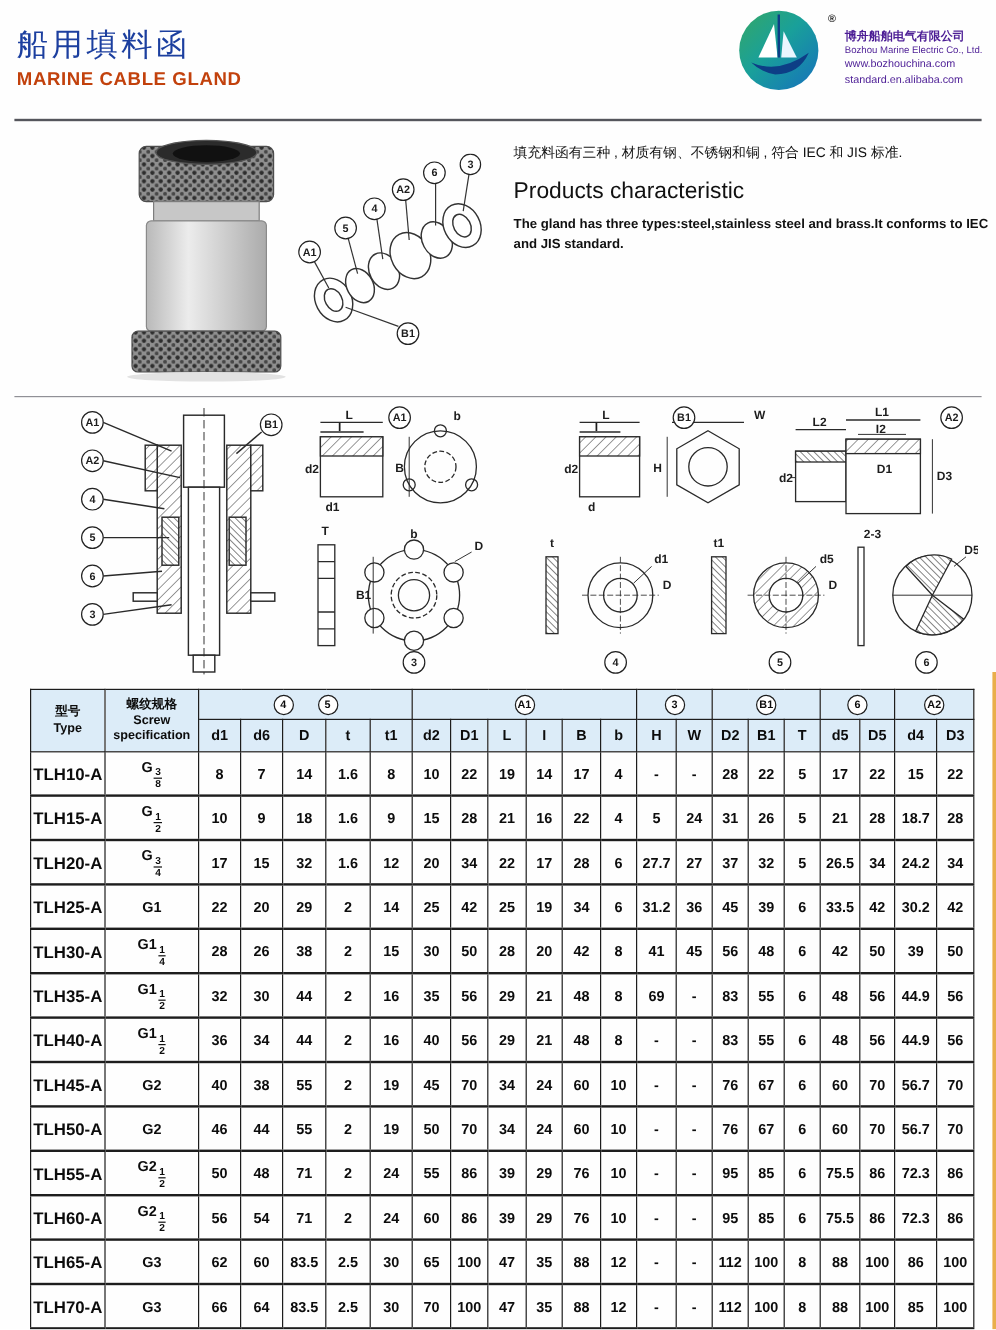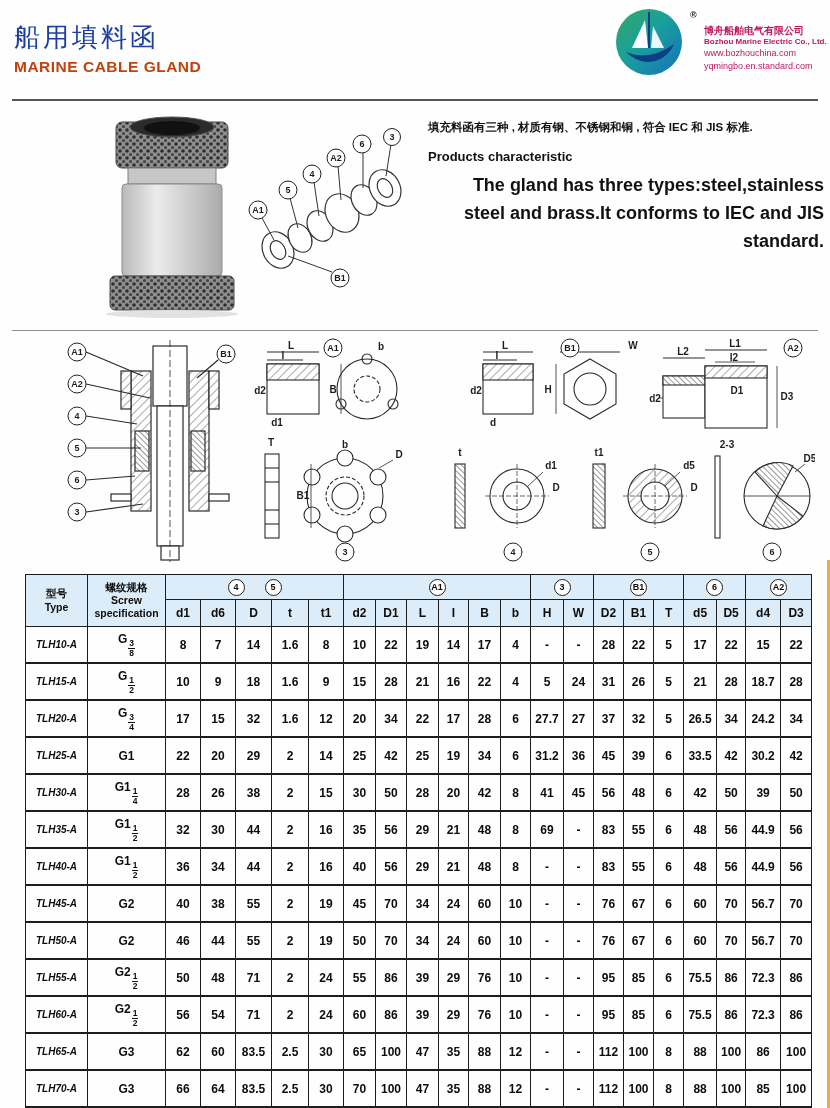--- a/index.html
+++ b/index.html
@@ -9,46 +9,46 @@
 
   
   .title-zh{position:absolute;left:14px;top:20px;font-size:26px;font-weight:normal;
             color:#1c3f9f;letter-spacing:3px;}
   .title-en{position:absolute;left:14px;top:58px;font-size:15.5px;font-weight:bold;
             color:#c2410c;letter-spacing:.5px;}
   .rule1{position:absolute;left:12px;top:99px;width:806px;height:2px;background:#55565c;}
   .rule2{position:absolute;left:12px;top:330px;width:806px;height:1px;background:#909096;}
   .logo{position:absolute;left:612px;top:4px;}
   .regmark{position:absolute;left:690px;top:10px;font-size:9px;color:#222;font-weight:bold;}
-  .company{position:absolute;left:704px;top:24px;color:#be185d;line-height:1.3;width:120px;}
+  .company{position:absolute;left:704px;top:24px;color:#4c1d95;line-height:1.3;width:120px;}
   .company .zh{font-size:10px;font-weight:bold;white-space:nowrap;}
-  .company .en{font-size:8px;font-weight:bold;white-space:nowrap;}
+  .company .en{font-size:8px;font-weight:normal;white-space:nowrap;}
   .company .url{font-size:9px;font-weight:normal;white-space:nowrap;margin-top:1px;}
 
   
   .features{position:absolute;left:428px;top:120px;width:396px;}
   .f-zh-h{font-size:17px;font-weight:bold;margin:0 0 12px 0;letter-spacing:1px;}
-  .f-zh-d{font-size:11.5px;font-weight:bold;margin:0 0 14px 0;}
-  .f-en-h{font-size:13px;font-weight:bold;margin:0 0 8px 0;}
-  .f-en-d{font-size:18px;font-weight:bold;line-height:1.55;margin:0;text-align:right;}
+  .f-zh-d{font-size:11.5px;font-weight:normal;margin:0 0 14px 0;}
+  .f-en-h{font-size:19px;font-weight:normal;margin:0 0 8px 0;}
+  .f-en-d{font-size:11px;font-weight:bold;line-height:1.55;margin:0;}
 
   .photo{position:absolute;left:76px;top:114px;}
   .exploded{position:absolute;left:236px;top:128px;}
   .drawings{position:absolute;left:15px;top:336px;}
 
   
   table.spec{position:absolute;left:25px;top:574px;width:678px;border-collapse:collapse;
              table-layout:fixed;}
   table.spec th,table.spec td{border:1px solid #1d1d1d;text-align:center;vertical-align:middle;
              padding:0;color:#0c0c0c;overflow:hidden;}
   table.spec thead th{background:#dcecf8;font-size:11px;font-weight:bold;}
   table.spec thead tr.grp th{height:24px;}
   table.spec thead tr.cols th{height:26px;font-size:12px;}
   table.spec tbody td{height:35px;font-size:12px;font-weight:bold;border-bottom-width:2px;}
-  table.spec tbody td.typ{font-size:10px;font-style:italic;}
+  table.spec tbody td.typ{font-size:14px;}
   .circ{display:inline-flex;align-items:center;justify-content:center;width:15px;height:15px;
         border:1.2px solid #1d1d1d;border-radius:50%;font-size:9px;font-weight:bold;margin:0 10px;
         background:#fff;}
   .hd2{font-size:10.5px;line-height:1.25;}
   .fr{display:inline-flex;flex-direction:column;align-items:center;line-height:1;
       font-size:8.5px;vertical-align:-3px;margin-left:1px;font-weight:bold;}
   .fr .n{border-bottom:1px solid #111;padding:0 1px;}
   .fr .d{padding:0 1px;}
 
   .edge-strip{position:absolute;right:0;top:560px;width:3px;height:548px;background:#e9ae4b;}
@@ -76,21 +76,21 @@
   <path d="M20,44 L33,16 L36,44 Z" fill="#ffffff"></path>
   <path d="M39,44 L41,22 L52,44 Z" fill="#eaf6ff"></path>
   <path d="M14,48 Q37,58 62,40 Q54,58 34,58 Q22,56 14,48 Z" fill="#0d3e86"></path>
   <line x1="37" y1="8" x2="37" y2="44" stroke="#0d3e86" stroke-width="2"></line>
 </svg>
 <div class="regmark">®</div>
 <div class="company">
   <div class="zh">博舟船舶电气有限公司</div>
   <div class="en">Bozhou Marine Electric Co., Ltd.</div>
   <div class="url">www.bozhouchina.com</div>
-  <div class="url">yqmingbo.en.standard.com</div>
+  <div class="url">standard.en.alibaba.com</div>
 </div>
 <div class="rule1"></div>
 
 <svg class="photo" width="195" height="205" viewBox="0 0 195 205">
   <defs>
     <pattern id="kn" width="7" height="7" patternUnits="userSpaceOnUse">
       <rect width="7" height="7" fill="#8f8f8f"></rect>
       <circle cx="2" cy="2" r="1.8" fill="#2e2e2e"></circle>
       <circle cx="5.5" cy="5.5" r="1.6" fill="#474747"></circle>
     </pattern>

